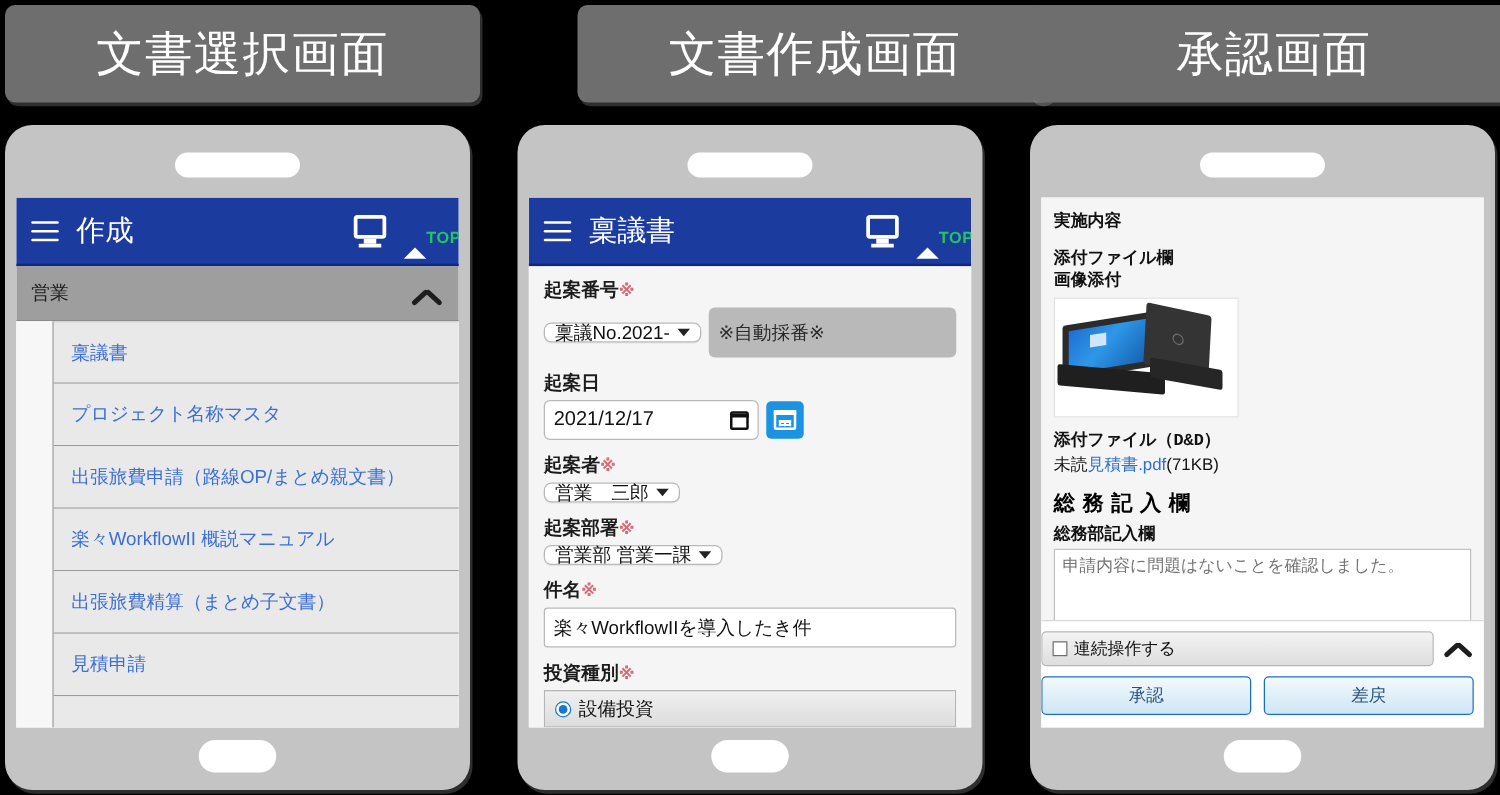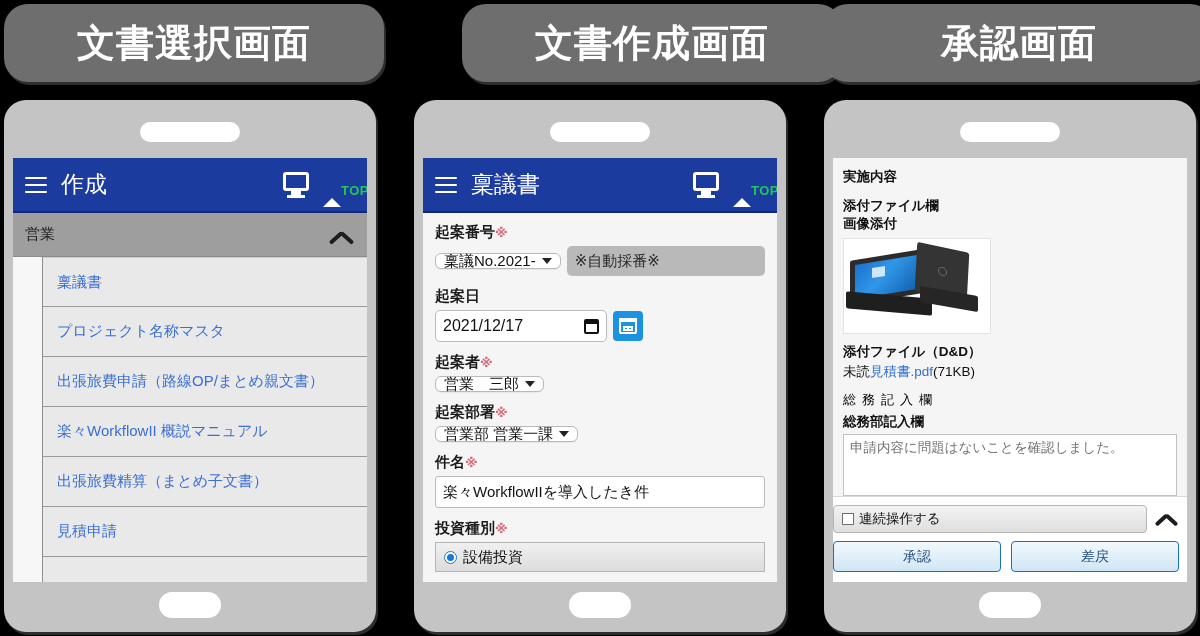--- a/index.html
+++ b/index.html
@@ -4,24 +4,24 @@
 <style>
   * { box-sizing: border-box; margin:0; padding:0; }
   html,body{
     width:1200px; height:636px; background:#000; overflow:hidden;
     font-family:"Liberation Sans","DejaVu Sans",sans-serif;
   }
   .stage{ position:relative; width:1200px; height:636px; background:#000; }
 
   
   .caption{
-    position:absolute; height:78px; border-radius:24px;
+    position:absolute; height:78px; border-radius:8px;
     background:#6e6e6e; color:#fff;
     display:flex; align-items:center; justify-content:center;
-    font-size:38px; font-weight:700; letter-spacing:1px;
+    font-size:38px; font-weight:400; letter-spacing:1px;
     box-shadow:2px 3px 0 rgba(255,255,255,.18);
   }
 
   
   .phone{
     position:absolute; background:#c4c4c4;
     border-radius:22px;
     box-shadow:2px 3px 0 rgba(255,255,255,.18);
     overflow:hidden;
   }
@@ -89,21 +89,21 @@
   .flabel{ font-size:15px; font-weight:700; color:#1c1c1c; margin:0 0 4px 0; }
   .req{ color:#d46a7a; font-weight:700; font-size:13px; }
   .frow{ display:flex; align-items:center; gap:6px; margin-bottom:11px; }
   .sel{
     background:#fff; border:1px solid #b9b9b9; border-radius:6px;
     height:16px; display:flex; align-items:center; gap:6px; padding:0 8px;
     font-size:15px; color:#111; box-shadow:0 1px 0 rgba(0,0,0,.05);
   }
   .caret{ width:0;height:0;border-left:5px solid transparent;border-right:5px solid transparent;border-top:6px solid #222; }
   .auto{
-    background:#b9b9b9; border-radius:5px; height:30px; flex:1 1 auto;
+    background:#b9b9b9; border-radius:5px; height:40px; flex:1 1 auto;
     display:flex; align-items:center; padding:0 8px; font-size:15px; color:#2a2a2a;
   }
   .dateinp{
     background:#fff; border:1px solid #b9b9b9; border-radius:5px; height:32px;
     width:172px; display:flex; align-items:center; justify-content:space-between;
     padding:0 7px; font-size:16px; color:#111;
   }
   .calglyph{ width:15px;height:15px;border:2px solid #111;border-radius:2px;position:relative;}
   .calglyph:before{content:"";position:absolute;left:-2px;top:0px;width:15px;height:3px;background:#111;}
   .calbtn{
@@ -124,21 +124,21 @@
     height:30px; display:flex; align-items:center; padding:0 8px; gap:6px;
     font-size:15px; color:#111; margin-bottom:4px;
   }
   .radio{ width:13px;height:13px;border-radius:50%;border:1px solid #7a7a7a;background:#fff;position:relative;flex:0 0 auto;}
   .radio.on{ border-color:#1878d0; }
   .radio.on:after{ content:"";position:absolute;left:2px;top:2px;width:7px;height:7px;border-radius:50%;background:#1878d0;}
   .clip{ overflow:hidden; }
 
   
   .appbody{ background:#f5f5f5; height:100%; padding:10px 10px 0 10px; position:relative; }
-  .s3h{ font-size:13.5px; font-weight:700; color:#111; }
+  .s3h{ font-size:13.5px; font-weight:700; color:#111;font-family:Liberation Mono, monospace; }
   .thumb{
     width:148px;height:96px;background:#fff;border:1px solid #e2e2e2;margin:5px 0 9px 0;position:relative;overflow:hidden;
   }
   .lt-open{ position:absolute; left:6px; top:16px; width:78px; height:60px; }
   .lt-open .lid{
     position:absolute;left:0;top:0;width:72px;height:44px;background:#2b2b2b;
     transform:skewY(-9deg); border-radius:2px;
   }
   .lt-open .disp{
     position:absolute;left:5px;top:5px;width:62px;height:34px;
@@ -155,21 +155,21 @@
     position:absolute;left:0;top:0;width:52px;height:50px;background:#343434;
     transform:skewY(12deg) skewX(-3deg);border-radius:3px;
   }
   .lt-closed .logo{position:absolute;left:22px;top:20px;width:9px;height:9px;border:1.5px solid #6a6a6a;border-radius:50%;transform:skewY(12deg);}
   .lt-closed .bot{
     position:absolute;left:4px;top:44px;width:58px;height:16px;background:#262626;
     transform:skewY(10deg);border-radius:2px;
   }
   .s3link{ font-size:13.5px; color:#111; }
   .s3link b{ color:#2f6fd0; font-weight:400; }
-  .spaced{ letter-spacing:6px; font-weight:400; font-size:13px; }
+  .spaced{ letter-spacing:6px; font-weight:700; font-size:17px; }
   .memo{
     background:#fff;border:1px solid #c2c2c2;height:62px;margin-top:3px;
     padding:4px 6px;font-size:13.5px;color:#737373;
   }
   .footer{
     position:absolute; left:0; right:0; bottom:0; background:#fff;
     border-top:1px solid #d8d8d8; padding:8px 8px 10px 0;
   }
   .ftop{ display:flex; align-items:center; gap:8px; }
   .chkbar{

